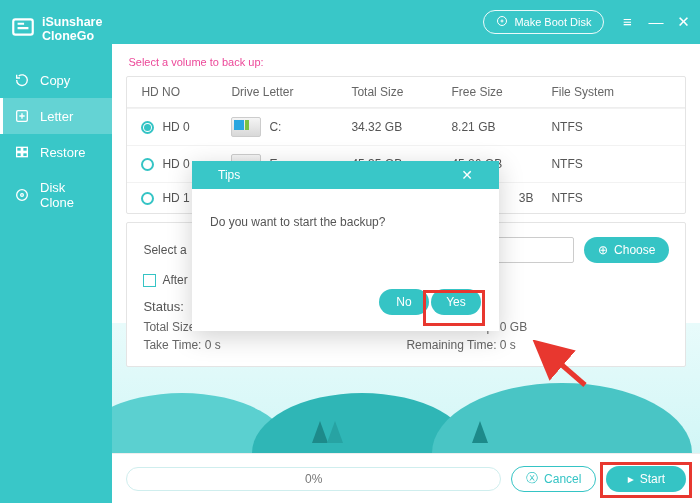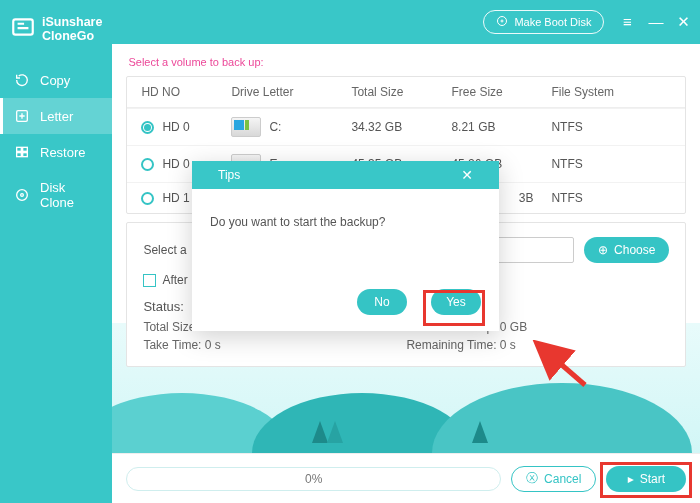--- a/index.html
+++ b/index.html
@@ -57,21 +57,21 @@
   .btn-cancel { background: #fff; color: #35c4c5; border: 1px solid #35c4c5; border-radius: 14px; height: 26px; padding: 0 14px; font-size: 12px; display: inline-flex; align-items: center; gap: 6px; cursor: pointer; }
   .btn-start { background: #35c4c5; color: #fff; border: none; border-radius: 14px; height: 26px; width: 80px; font-size: 12px; display: inline-flex; align-items: center; justify-content: center; gap: 6px; cursor: pointer; }
 
   .red-box { position: absolute; border: 3px solid #e8372f; pointer-events: none; z-index: 30; }
   .arrow { position: absolute; z-index: 29; color: #e8372f; }
 
   .dialog { position: absolute; left: 192px; top: 161px; width: 307px; height: 170px; background: #fff; box-shadow: 0 6px 24px rgba(0,0,0,.18); z-index: 20; display: flex; flex-direction: column; }
   .dialog-header { background: #39c7c8; color: #fff; height: 28px; display: flex; align-items: center; justify-content: space-between; padding: 0 26px; font-size: 12px; }
   .dialog-close { cursor: pointer; font-size: 14px; }
   .dialog-body { flex: 1; padding: 26px 18px 0 18px; font-size: 12px; color: #555; }
-  .dialog-actions { display: flex; justify-content: flex-end; gap: 24px; padding: 0 18px 16px 0; }
+  .dialog-actions { display: flex; justify-content: flex-end; gap: 2px; padding: 0 18px 16px 0; }
   .dlg-btn { border: none; border-radius: 13px; height: 26px; width: 50px; font-size: 12px; cursor: pointer; }
   .dlg-no { background: #35c4c5; color: #fff; }
   .dlg-yes { background: #35c4c5; color: #fff; }
 </style>
 </head>
 <body>
 
 <div class="window">
   <aside class="sidebar">
     <div class="brand">

